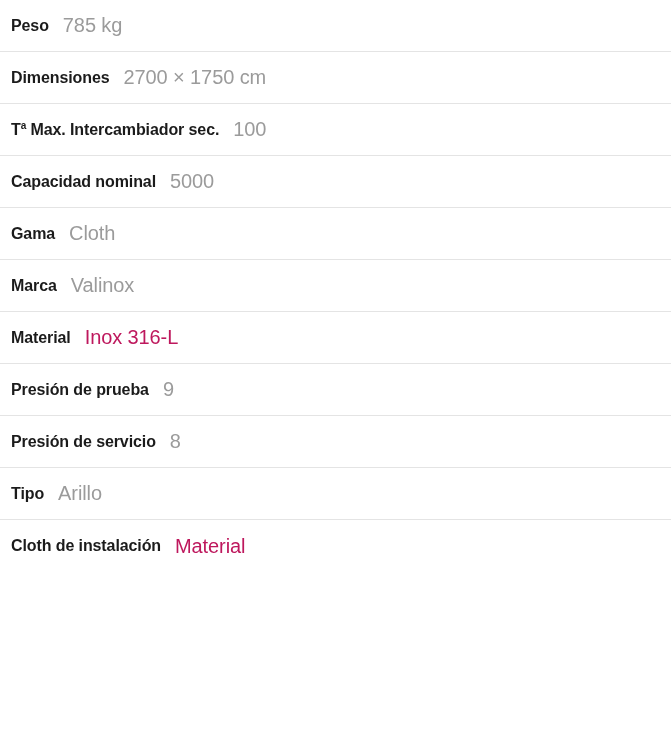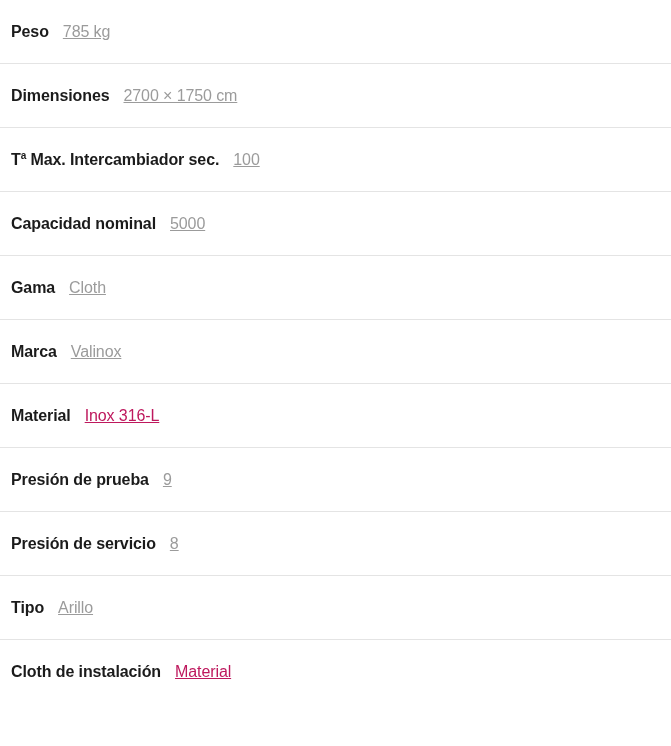--- a/index.html
+++ b/index.html
@@ -11,21 +11,21 @@
     width: 671px;
     height: 746px;
     font-family: "Liberation Sans", sans-serif;
     -webkit-font-smoothing: antialiased;
   }
   .spec-table {
     width: 671px;
     box-sizing: border-box;
   }
   .spec-row {
-    height: 64px;
+    height: 52px;
     display: flex;
     align-items: center;
     padding-left: 11px;
     padding-right: 11px;
     box-sizing: border-box;
     border-bottom: 1px solid #e4e4e4;
   }
   .spec-row:last-child {
     border-bottom: none;
   }
@@ -35,27 +35,26 @@
     color: #1b1b1b;
     letter-spacing: -0.1px;
     white-space: nowrap;
   }
   .spec-label sup {
     font-size: 10px;
     vertical-align: super;
     line-height: 0;
   }
   .spec-value {
-    font-size: 16px;
+    font-size: 20px;
     font-weight: normal;
     color: #9b9b9b;
     margin-left: 14px;
     letter-spacing: -0.1px;
     white-space: nowrap;
-    text-decoration: underline;
   }
   .spec-value.dark {
     color: #be185d;
   }
 </style>
 </head>
 <body>
 
 <div class="spec-table">
     <div class="spec-row">

